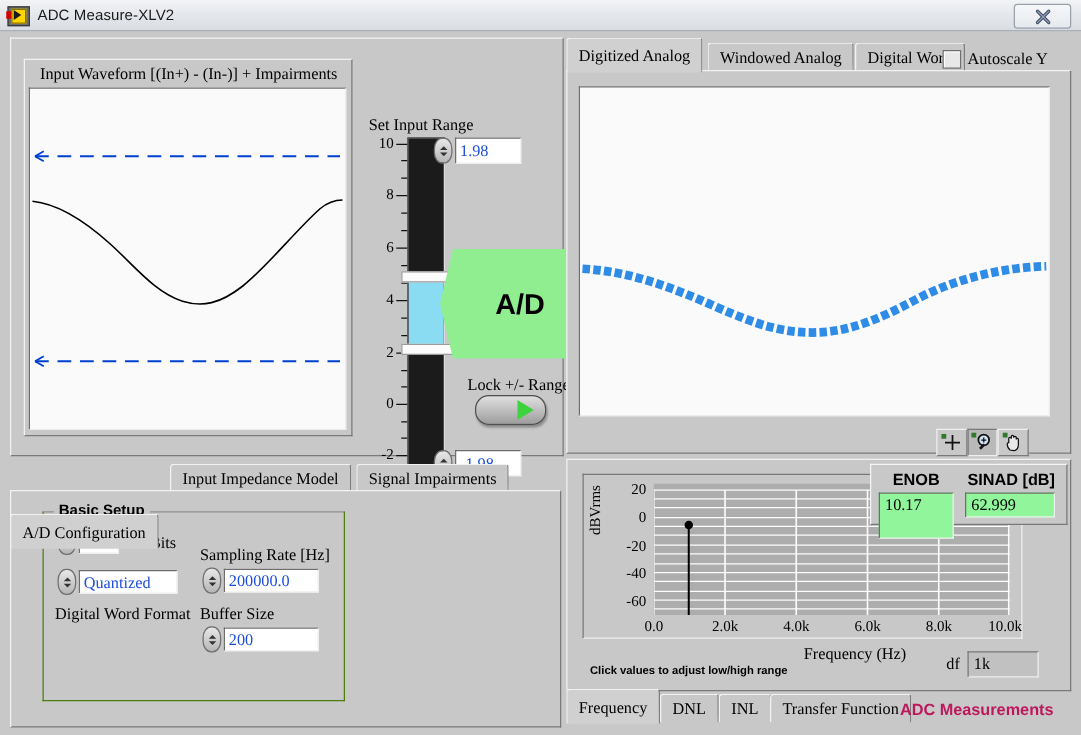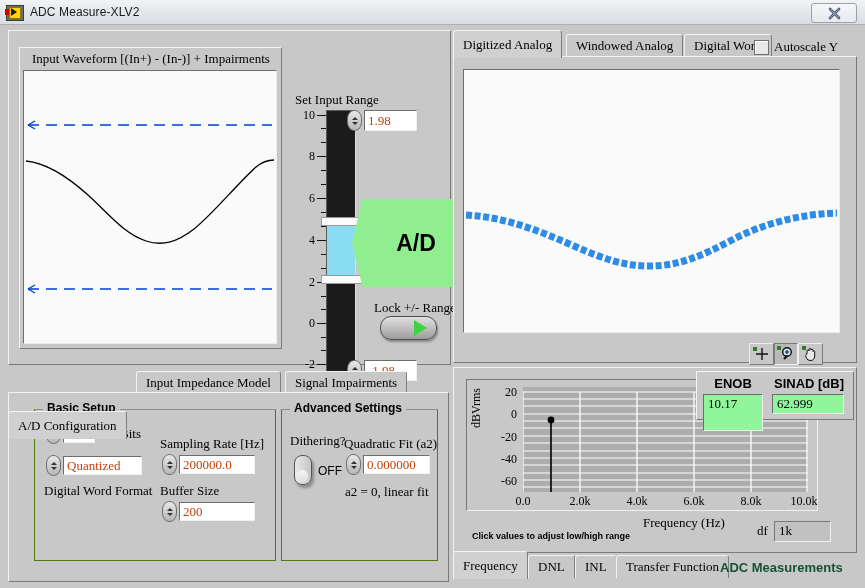--- a/index.html
+++ b/index.html
@@ -78,21 +78,21 @@
     border:1px solid #6f6f6f;
     display:flex;flex-direction:column;align-items:center;justify-content:center;
     flex:0 0 auto;
   }
   .spin i{display:block;width:0;height:0;border-left:3px solid transparent;border-right:3px solid transparent;}
   .spin .up{border-bottom:3px solid #333;margin-bottom:2px;}
   .spin .dn{border-top:3px solid #333;}
   .numbox{
     background:#fff;border-top:1px solid #6e6e6e;border-left:1px solid #6e6e6e;
     border-right:1px solid #f0f0f0;border-bottom:1px solid #f0f0f0;
-    font-size:13px;color:#c2410c;padding:1px 3px;box-sizing:border-box;
+    font-size:13px;color:#1d4ed8;padding:1px 3px;box-sizing:border-box;
     display:flex;align-items:center;
   }
 
   
   .ad-shape{
     position:absolute;left:343px;top:168px;width:114px;height:88px;
     background:#90ee90;border-right:2px solid #4f8f4f;
     clip-path:polygon(9% 0%,100% 0%,100% 100%,9% 100%,0% 50%);
     display:flex;align-items:center;justify-content:center;
   }
@@ -199,21 +199,21 @@
     border-right:1px solid #f0f0f0;border-bottom:1px solid #f0f0f0;
     font-size:13px;color:#000;padding:1px 4px;box-sizing:border-box;
   }
   .hint{position:absolute;font-family:"Liberation Sans",sans-serif;font-size:9px;font-weight:bold;color:#000;}
   .dfbox{
     background:#c1c1c1;border-top:1px solid #787878;border-left:1px solid #787878;
     border-right:1px solid #f0f0f0;border-bottom:1px solid #f0f0f0;
     font-size:13px;color:#000;padding:1px 4px;box-sizing:border-box;
   }
   .meas-name{
-    position:absolute;font-family:"Liberation Sans",sans-serif;font-size:13px;font-weight:bold;color:#14532d;white-space:nowrap;
+    position:absolute;font-family:"Liberation Sans",sans-serif;font-size:13px;font-weight:bold;color:#be185d;white-space:nowrap;
   }
 </style>
 </head>
 <body>
 
 <div class="app">
 
   <div class="titlebar">
     <div class="tb-icon">
       <div class="bx"></div>
@@ -430,39 +430,20 @@
         <div class="flab" style="left:125px;top:73px;">Buffer Size</div>
         <div class="numctl" style="left:127px;top:91px;">
           <div class="spin">
               <i class="up"></i>
               <i class="dn"></i>
             </div>
           <div class="numbox" style="width:76px;height:19px;margin-left:2px;">200</div>
         </div>
       </div>
 
-      <div class="group" style="left:272px;top:16px;width:155px;height:150px;">
-        <div class="gtitle">Advanced Settings</div>
-
-        <div class="flab" style="left:8px;top:23px;">Dithering?</div>
-        <div class="dith-sw" style="left:12px;top:45px;">
-            <i></i>
-          </div>
-        <div class="flab" style="left:36px;top:54px;font-family:'Liberation Sans',sans-serif;font-size:12px;">OFF</div>
-
-        <div class="flab" style="left:62px;top:26px;">Quadratic Fit (a2)</div>
-        <div class="numctl" style="left:64px;top:44px;">
-          <div class="spin">
-              <i class="up"></i>
-              <i class="dn"></i>
-            </div>
-          <div class="numbox" style="width:67px;height:19px;margin-left:2px;">0.000000</div>
-        </div>
-        <div class="flab" style="left:63px;top:74px;">a2 = 0, linear fit</div>
-      </div>
 
     </div>
   </div>
 
   <div class="panelD">
     <div class="measbody">
 
       <div class="spec-frame">
         <div class="ylab">dBVrms</div>
         <div class="ytick" style="top:12px;width:32px;left:18px;">20</div>

